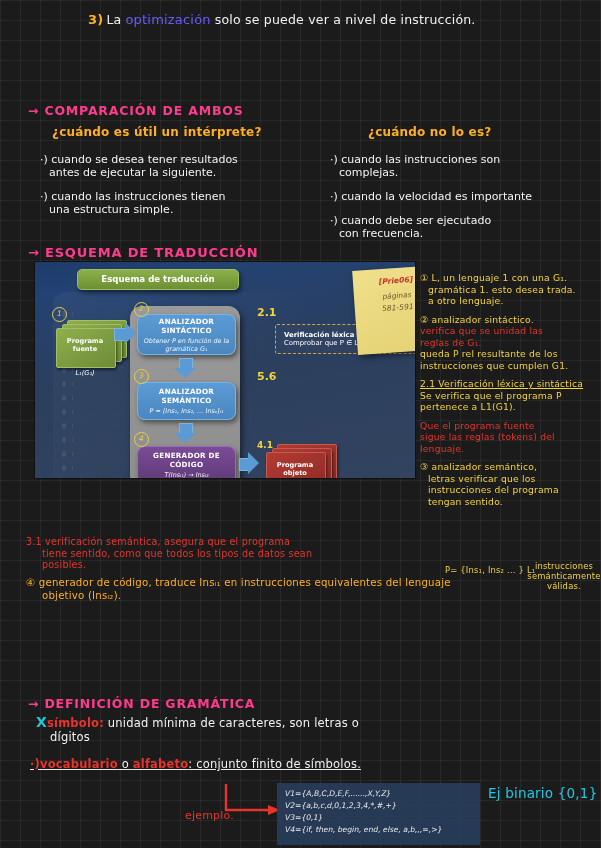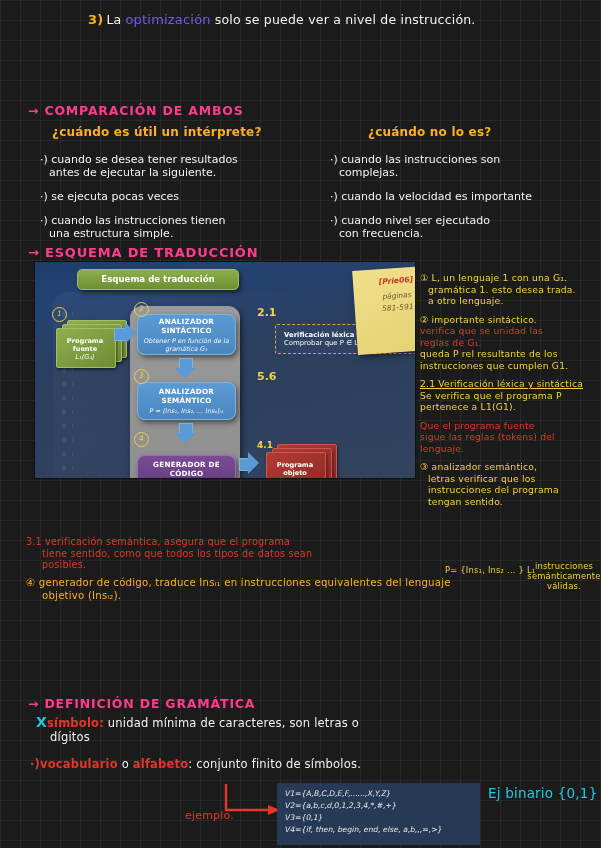--- a/index.html
+++ b/index.html
@@ -81,29 +81,29 @@
     position:absolute;border-radius:8px;color:#fff;text-align:center;
     box-shadow:2px 3px 5px rgba(0,0,0,.45);
     display:flex;flex-direction:column;align-items:center;justify-content:center;
   }
   .node .t1{font-size:7.2px;font-weight:bold;letter-spacing:.25px;}
   .node .t2{font-size:6.4px;font-style:italic;opacity:.92;line-height:8px;margin-top:2px;}
   .n-blue{background:linear-gradient(180deg,#5b9bd5,#4a86bf);border:1px solid #7bb3e0;}
   .n-purple{background:linear-gradient(180deg,#7a4b96,#5f3a77);border:1px solid #9a6bb5;}
   #node-sint{left:102px;top:52px;width:97px;height:39px;}
   #node-sem{left:102px;top:120px;width:97px;height:36px;}
-  #node-gen{left:102px;top:193px;width:97px;height:36px;}
+  #node-gen{left:102px;top:184px;width:97px;height:36px;}
 
   .paper-stack{position:absolute;}
   .paper{position:absolute;border-radius:2px;box-shadow:1px 2px 3px rgba(0,0,0,.5);}
   .p-green{background:linear-gradient(150deg,#8faf4e,#6e8c35);border:1px solid #a2c063;}
   .p-red{background:linear-gradient(150deg,#b33b33,#8c2a24);border:1px solid #c75a50;}
   .paper-label{position:absolute;color:#fff;text-align:center;width:100%;}
   .paper-label .t1{font-size:6.6px;font-weight:bold;}
-  .paper-label .t2{font-size:6.6px;font-style:italic;margin-top:0;}
+  .paper-label .t2{font-size:6.6px;font-style:italic;margin-top:16px;}
   .abody{position:absolute;background:#5b9bd5;border:1px solid #7bb3e0;}
   .ahead-d{position:absolute;width:0;height:0;border-left:11px solid transparent;border-right:11px solid transparent;border-top:10px solid #5b9bd5;}
   .ahead-r{position:absolute;width:0;height:0;border-top:11px solid transparent;border-bottom:11px solid transparent;border-left:11px solid #5b9bd5;}
 
   .dashbox{
     position:absolute;border:1px dashed #d8a13a;border-radius:2px;
     background:rgba(255,255,255,.02);padding:6px 8px;color:#fff;
   }
   .dashbox .t1{font-size:6.9px;font-weight:bold;}
   .dashbox .t2{font-size:6.9px;}
@@ -145,21 +145,21 @@
   #note31{top:536px;left:26px;width:380px;font-size:9.6px;line-height:11.6px;}
   #note4{top:577px;left:26px;width:560px;font-size:10.2px;line-height:12.5px;}
   #note41{top:618px;left:26px;width:575px;font-size:10.4px;line-height:13px;}
   #note41 .tail{color:#25c7e0;font-size:11.5px;}
   .ind2{padding-left:16px;display:block;}
 
   
   #def-sym{top:715px;left:36px;width:540px;font-size:11.5px;line-height:14px;}
   #def-sym .x{color:#25c7e0;font-weight:bold;font-size:14px;}
   #def-sym .kw{color:#e8342a;font-weight:bold;}
-  #def-voc{top:757px;left:30px;width:450px;font-size:11.5px;}
+  #def-voc{top:757px;left:30px;width:450px;font-size:11.5px;text-decoration:underline;}
   #def-voc .kw{color:#e8342a;font-weight:bold;}
 
   #vocbox{
     position:absolute;left:277px;top:783px;width:203px;height:62px;
     background:rgba(40,62,92,.9);
     color:#eaeaea;font-size:7.6px;font-style:italic;line-height:12px;
     padding:5px 0 0 8px;box-sizing:border-box;
   }
   #ejemplo{top:809px;left:185px;font-size:11px;color:#e8342a;}
   #arrowred{position:absolute;left:222px;top:782px;width:60px;height:40px;}
@@ -177,38 +177,35 @@
   <div class="hw sec-head c-pink" id="comp-head">→ COMPARACIÓN DE AMBOS</div>
   <div class="hw sub-head c-orange" id="sub-left">¿cuándo es útil un intérprete?</div>
   <div class="hw sub-head c-orange" id="sub-right">¿cuándo no lo es?</div>
 
   <div class="bullets c-white" id="bl-left">
     <div class="b">
         <span class="ln">·) cuando se desea  tener resultados</span>
         <span class="ln ind">antes de ejecutar la siguiente.</span>
       </div>
     <div class="b">
-        <span class="ln">·) se ejecuta  pocas  veces</span>
-      </div>
-    <div class="b">
         <span class="ln">·) cuando las instrucciones tienen</span>
         <span class="ln ind">una  estructura simple.</span>
       </div>
   </div>
 
   <div class="bullets c-white" id="bl-right">
     <div class="b">
         <span class="ln">·) cuando las  instrucciones son</span>
         <span class="ln ind">complejas.</span>
       </div>
     <div class="b">
         <span class="ln">·) cuando la velocidad es importante</span>
       </div>
     <div class="b">
-        <span class="ln">·) cuando nivel ser ejecutado</span>
+        <span class="ln">·) cuando debe ser ejecutado</span>
         <span class="ln ind">con frecuencia.</span>
       </div>
   </div>
 
   <div class="hw sec-head c-pink" id="esq-head">→ ESQUEMA   DE  TRADUCCIÓN</div>
 
   <div id="slide">
     <div class="deco"></div>
     <div class="dots"></div>
 
@@ -284,21 +281,21 @@
     </div>
   </div>
 
   <div class="hw" id="rightnotes">
     <div class="p c-yellow">
       <span class="ln">① L, un lenguaje 1 con  una G₁.</span>
       <span class="ln ind">gramática 1. esto desea trada.</span>
       <span class="ln ind">a otro lenguaje.</span>
     </div>
     <div class="p">
-      <span class="ln c-yellow">② importante  sintáctico.</span>
+      <span class="ln c-yellow">② analizador  sintáctico.</span>
       <span class="ln c-red">verifica que se unidad las</span>
       <span class="ln c-red">reglas de G₁.</span>
       <span class="ln c-yellow">queda P rel resultante de los</span>
       <span class="ln c-yellow">instrucciones que cumplen G1.</span>
     </div>
     <div class="p c-yellow">
       <span class="ln u">2.1 Verificación léxica y sintáctica</span>
       <span class="ln">Se verifica que el programa P</span>
       <span class="ln">pertenece a L1(G1).</span>
     </div>

